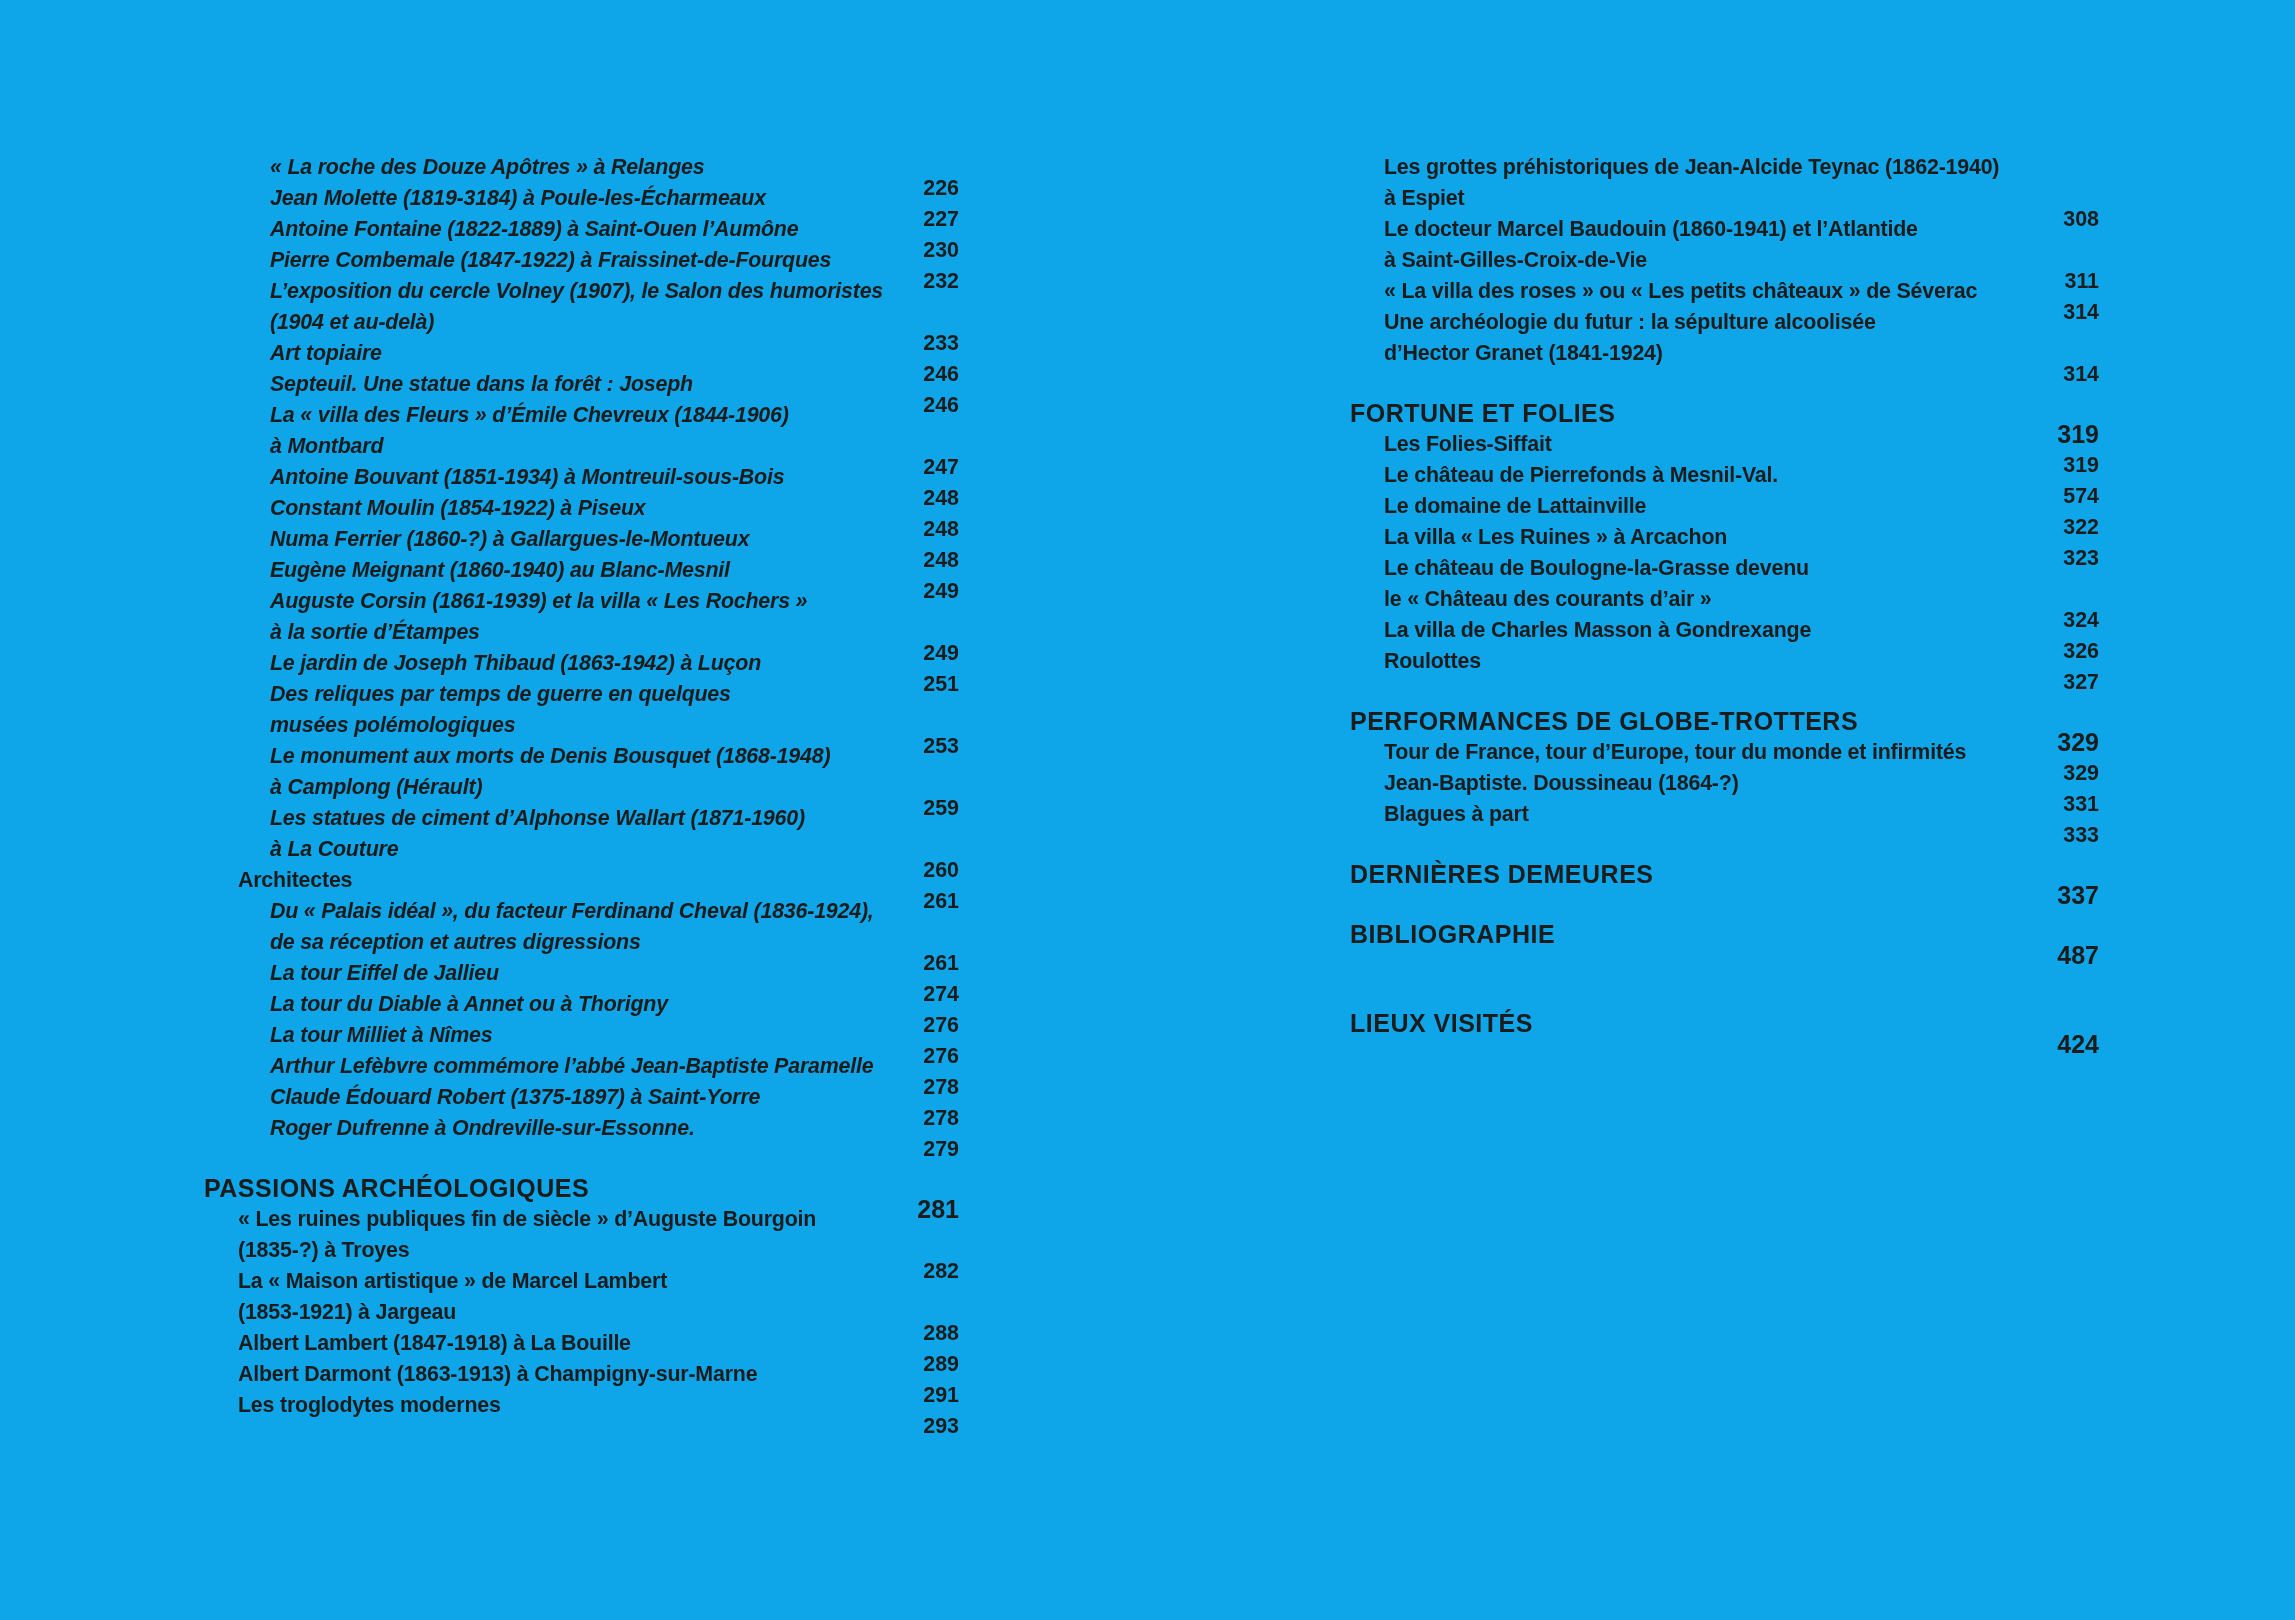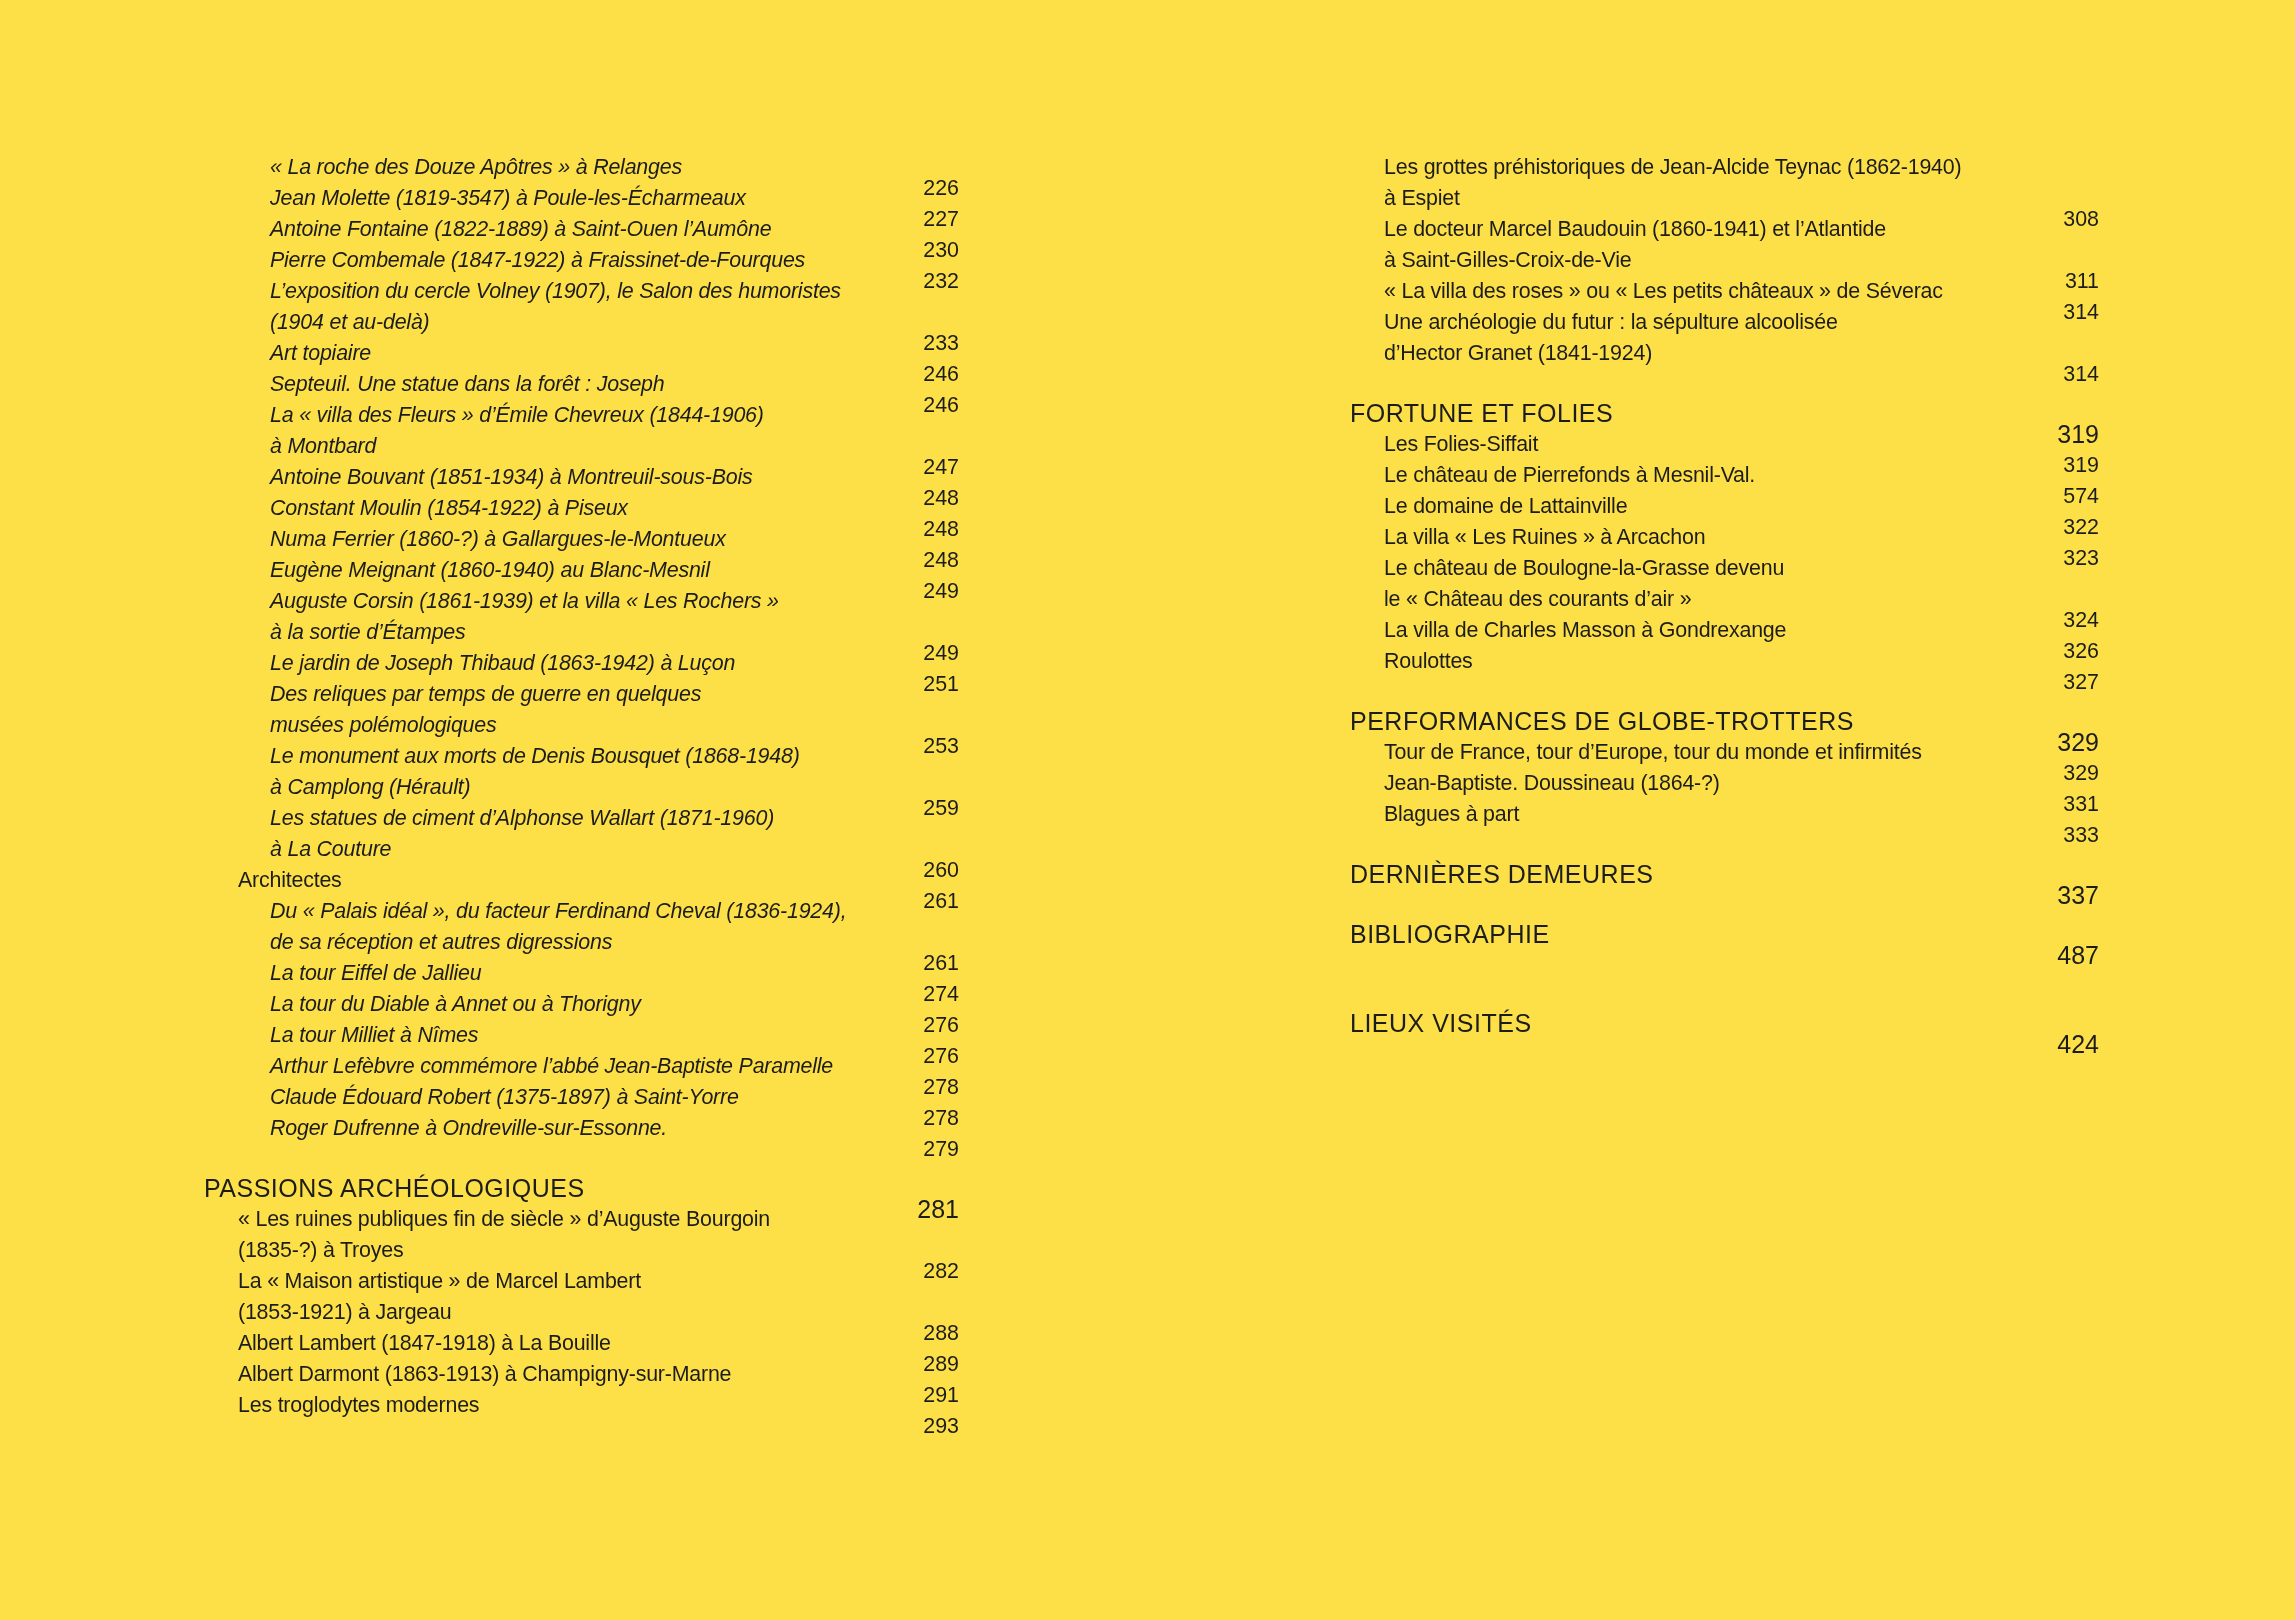--- a/index.html
+++ b/index.html
@@ -11,21 +11,22 @@
     width: 2295px;
     height: 1621px;
     position: relative;
     font-family: "Liberation Sans", "DejaVu Sans", sans-serif;
     color: #1c1c1c;
     overflow: hidden;
   }
   .page {
     position: absolute;
     inset: 0;
-    background: #fde047;
+    background: #0ea5e9;
+    font-weight: bold;
   }
   .col {
     position: absolute;
     top: 152px;
   }
   #left-col  { left: 204px;  width: 755px; }
   #right-col { left: 1350px; width: 749px; }
   .line {
     position: relative;
     height: 31px;
@@ -50,21 +51,21 @@
   .lv-l2 { padding-left: 34px; }
   .lv-l3 { padding-left: 66px; font-style: italic; }
   .gap { height: 29px; }
 </style>
 </head>
 <body>
 
 <div class="page">
   <section class="col" id="left-col">
       <div class="line lv-l3"><span class="t">« La roche des Douze Apôtres » à Relanges</span><span class="n">226</span></div>
-      <div class="line lv-l3"><span class="t">Jean Molette (1819-3547) à Poule-les-Écharmeaux</span><span class="n">227</span></div>
+      <div class="line lv-l3"><span class="t">Jean Molette (1819-3184) à Poule-les-Écharmeaux</span><span class="n">227</span></div>
       <div class="line lv-l3"><span class="t">Antoine Fontaine (1822-1889) à Saint-Ouen l’Aumône</span><span class="n">230</span></div>
       <div class="line lv-l3"><span class="t">Pierre Combemale (1847-1922) à Fraissinet-de-Fourques</span><span class="n">232</span></div>
       <div class="line lv-l3"><span class="t">L’exposition du cercle Volney (1907), le Salon des humoristes</span></div>
       <div class="line lv-l3"><span class="t">(1904 et au-delà)</span><span class="n">233</span></div>
       <div class="line lv-l3"><span class="t">Art topiaire</span><span class="n">246</span></div>
       <div class="line lv-l3"><span class="t">Septeuil. Une statue dans la forêt : Joseph</span><span class="n">246</span></div>
       <div class="line lv-l3"><span class="t">La « villa des Fleurs » d’Émile Chevreux (1844-1906)</span></div>
       <div class="line lv-l3"><span class="t">à Montbard</span><span class="n">247</span></div>
       <div class="line lv-l3"><span class="t">Antoine Bouvant (1851-1934) à Montreuil-sous-Bois</span><span class="n">248</span></div>
       <div class="line lv-l3"><span class="t">Constant Moulin (1854-1922) à Piseux</span><span class="n">248</span></div>

